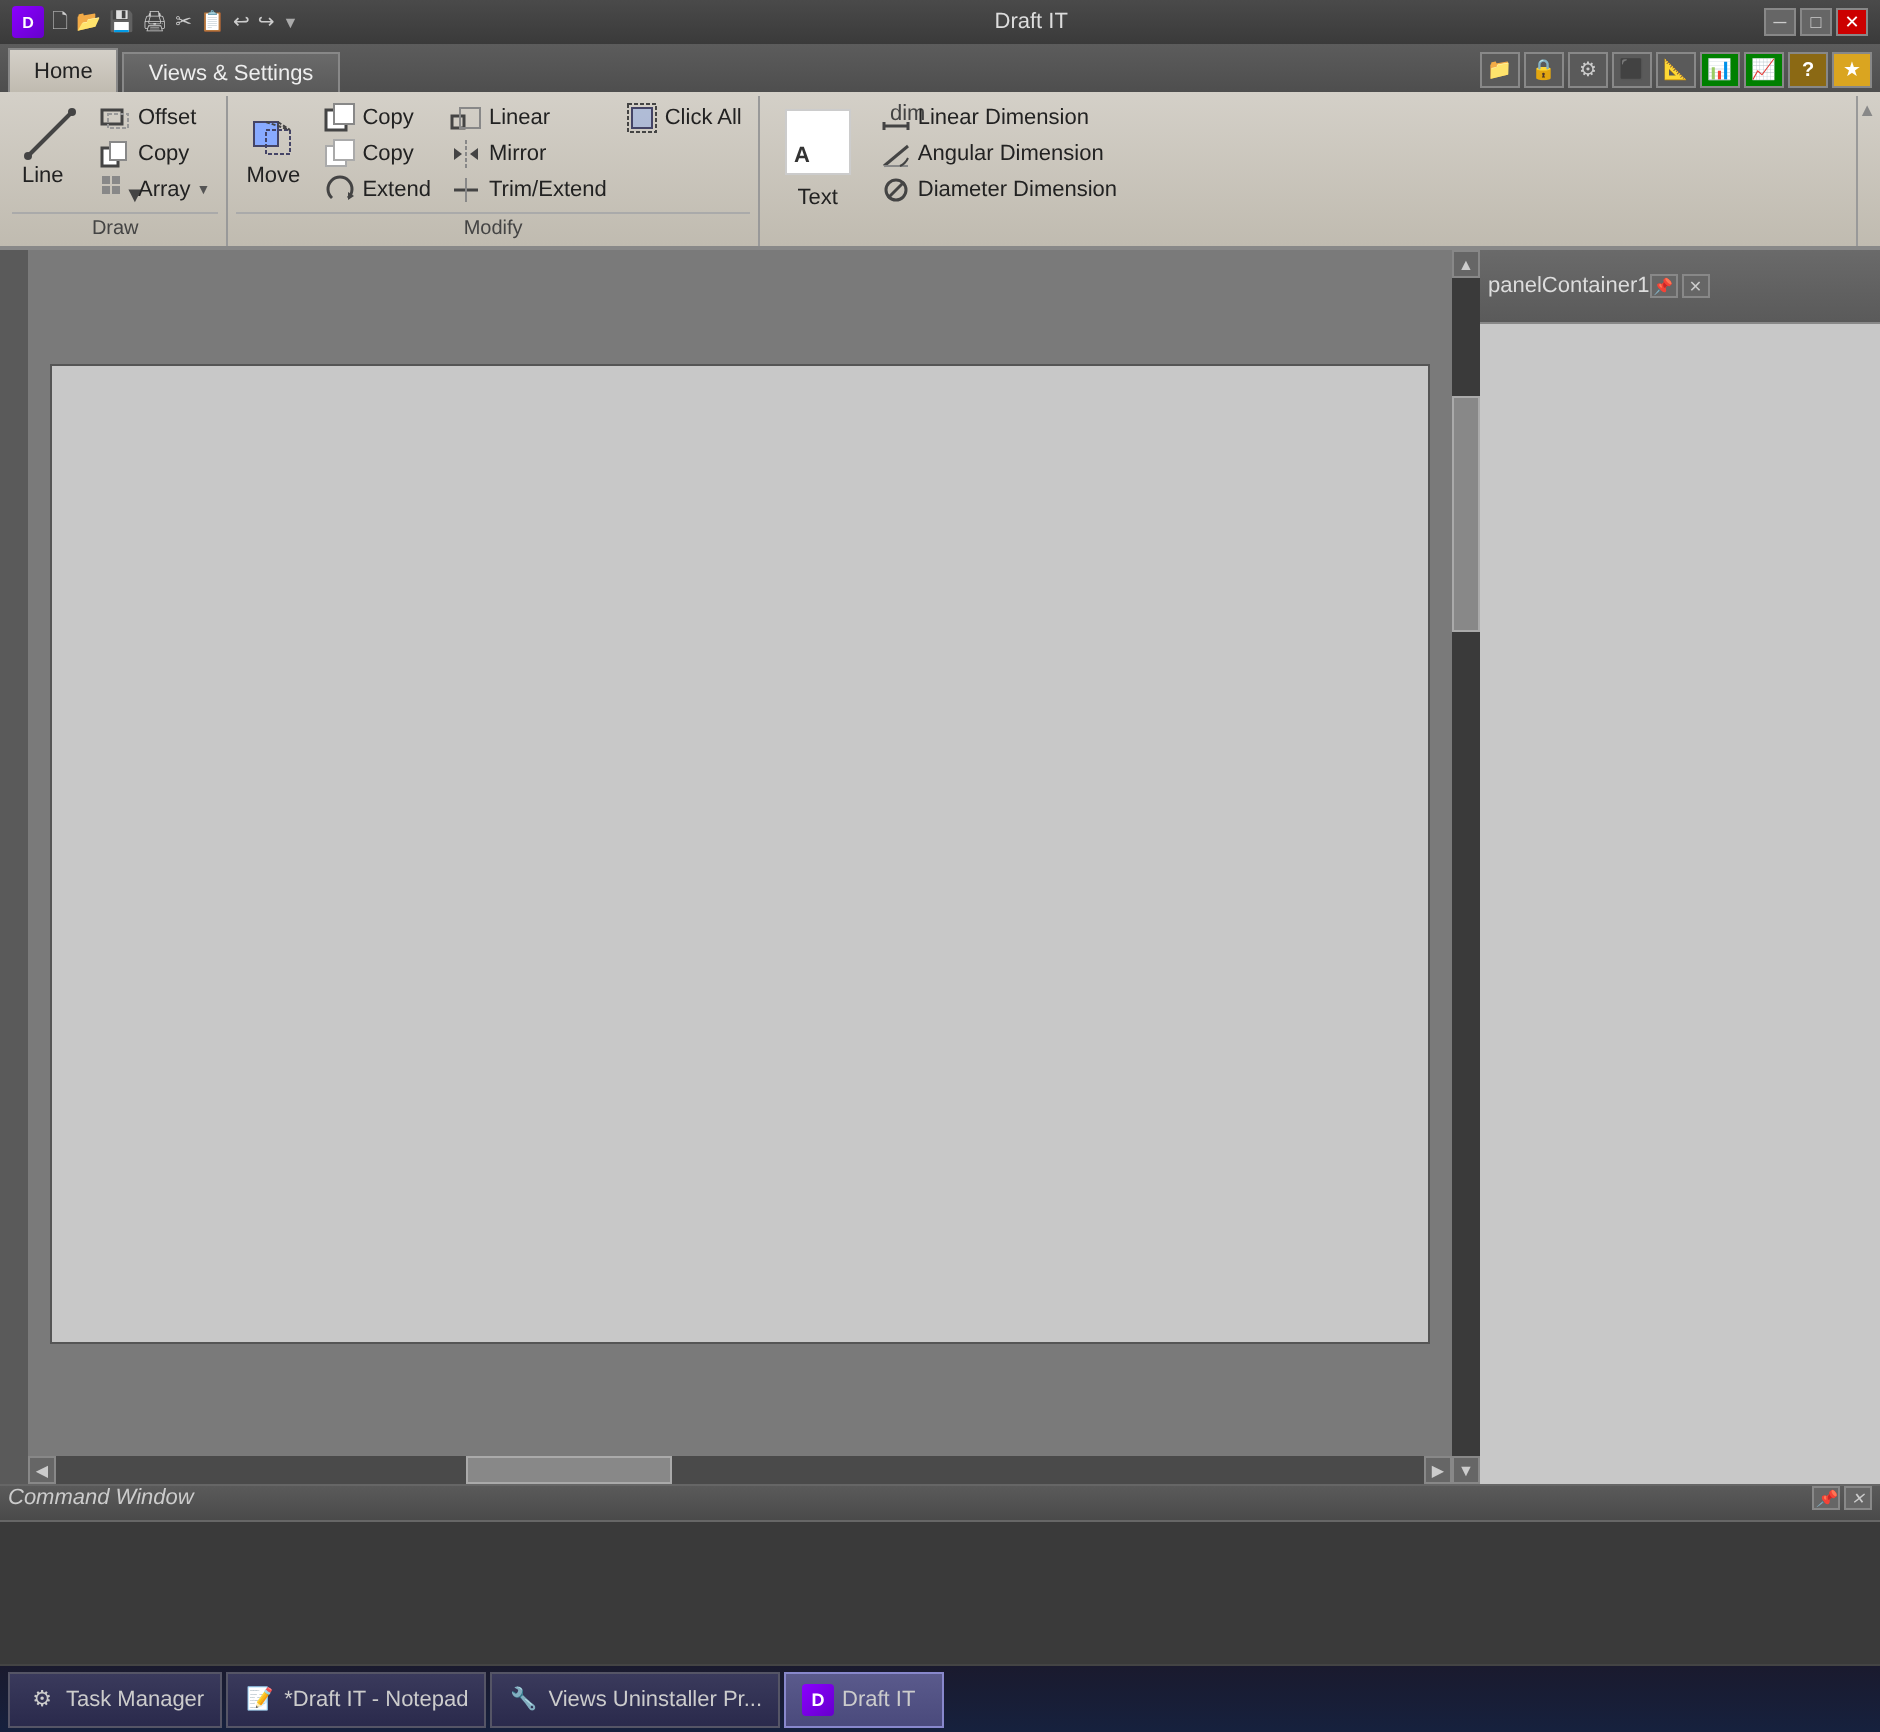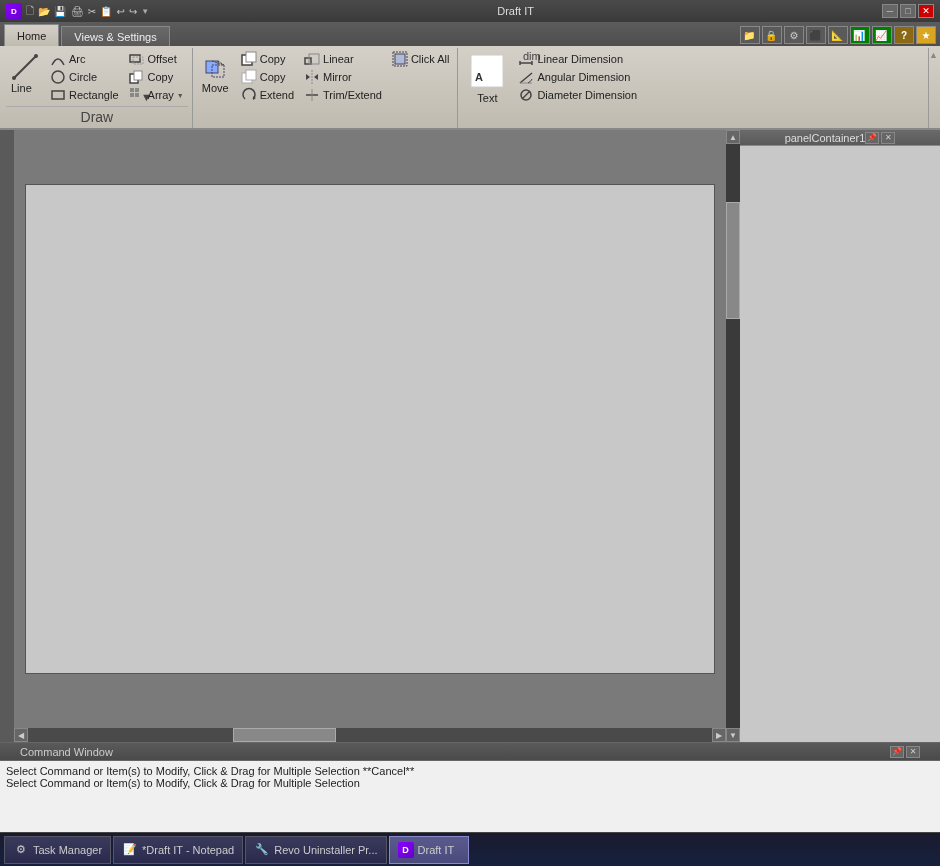--- a/index.html
+++ b/index.html
@@ -69,21 +69,21 @@
       flex-direction: column;
       border-right: 1px solid #999;
       padding: 2px 4px;
       min-width: fit-content;
     }
     .ribbon-group:last-child { border-right: none; }
     .ribbon-group-content { display: flex; align-items: flex-start; gap: 2px; flex: 1; }
     .ribbon-group-label {
       text-align: center;
       color: #444;
-      font-size: 14px;
+      font-size: 10px;
       padding: 2px 0 1px;
       border-top: 1px solid #aaa;
       margin-top: 2px;
     }
 
     .tool-btn {
       display: flex;
       flex-direction: column;
       padding: 2px 4px;
       cursor: pointer;
@@ -170,26 +170,26 @@
     #h-scroll-thumb { position: absolute; left: 30%; width: 15%; height: 100%; background: #888; border: 1px solid #aaa; cursor: pointer; }
 
     
     #right-panel {
       width: 200px;
       background: #5a5a5a;
       display: flex;
       flex-direction: column;
     }
     #panel-header {
-      height: 16px;
+      height: 37px;
       background: linear-gradient(to bottom, #6a6a6a, #5a5a5a);
       border-bottom: 1px solid #888;
       display: flex;
       align-items: center;
-      justify-content: center;
+      justify-content: flex-start;
       padding: 0 4px;
       color: #ddd;
       font-size: 10px;
     }
     #panel-header .panel-controls { display: flex; gap: 2px; }
     #panel-header .panel-ctrl-btn { width: 14px; height: 12px; background: #666; border: 1px solid #888; display: flex; align-items: center; justify-content: center; color: #ccc; font-size: 8px; cursor: pointer; }
     #panel-content { flex: 1; background: #c8c8c8; }
 
     
     #v-scrollbar {
@@ -211,26 +211,27 @@
       height: 90px;
       background: #3a3a3a;
       border-top: 1px solid #666;
       display: flex;
       flex-direction: column;
     }
     #cmd-header {
       height: 18px;
       background: linear-gradient(to bottom, #5a5a5a, #4a4a4a);
       display: flex;
-      align-items: center;
+      align-items: flex-start;
       justify-content: space-between;
-      padding: 0 20px;
+      padding: 0 4px;
       color: #ccc;
       font-size: 10px;
       border-bottom: 1px solid #666;
+      font-style: italic;
     }
     #cmd-controls { display: flex; gap: 2px; }
     .cmd-ctrl-btn { width: 14px; height: 12px; background: #666; border: 1px solid #888; display: flex; align-items: center; justify-content: center; color: #ccc; font-size: 8px; cursor: pointer; }
     #cmd-output {
       flex: 1;
       background: #f0f0f0;
       padding: 4px 6px;
       color: #222;
       font-size: 11px;
       overflow: hidden;
@@ -322,46 +323,20 @@
         <div class="icon-area">
           <svg width="28" height="28" viewBox="0 0 28 28">
             <line x1="3" y1="25" x2="25" y2="3" stroke="#444" stroke-width="2"></line>
             <circle cx="3" cy="25" r="2" fill="#444"></circle>
             <circle cx="25" cy="3" r="2" fill="#444"></circle>
           </svg>
         </div>
         <span>Line</span>
       </div>
 
-      <div class="small-tools-col">
-        <div class="tool-btn-small">
-          <div class="icon-sm">
-            <svg width="16" height="16" viewBox="0 0 16 16">
-              <path d="M2,14 Q8,2 14,14" fill="none" stroke="#444" stroke-width="1.5"></path>
-            </svg>
-          </div>
-          <span>Arc</span>
-        </div>
-        <div class="tool-btn-small">
-          <div class="icon-sm">
-            <svg width="16" height="16" viewBox="0 0 16 16">
-              <circle cx="8" cy="8" r="6" fill="none" stroke="#444" stroke-width="1.5"></circle>
-            </svg>
-          </div>
-          <span>Circle</span>
-        </div>
-        <div class="tool-btn-small">
-          <div class="icon-sm">
-            <svg width="16" height="16" viewBox="0 0 16 16">
-              <rect x="2" y="4" width="12" height="8" fill="none" stroke="#444" stroke-width="1.5"></rect>
-            </svg>
-          </div>
-          <span>Rectangle</span>
-        </div>
-      </div>
 
       <div class="small-tools-col">
         <div class="tool-btn-small">
           <div class="icon-sm">
             <svg width="16" height="16" viewBox="0 0 16 16">
               <rect x="1" y="4" width="10" height="7" fill="none" stroke="#444" stroke-width="1.5"></rect>
               <rect x="4" y="6" width="10" height="7" fill="none" stroke="#999" stroke-width="1" stroke-dasharray="2,1"></rect>
             </svg>
           </div>
           <span>Offset</span>
@@ -475,20 +450,21 @@
           <div class="icon-sm">
             <svg width="16" height="16" viewBox="0 0 16 16">
               <rect x="1" y="1" width="14" height="14" fill="none" stroke="#444" stroke-width="1" stroke-dasharray="2,1"></rect>
               <rect x="3" y="3" width="10" height="10" fill="rgba(100,150,255,0.3)" stroke="#446" stroke-width="1"></rect>
             </svg>
           </div>
           <span>Click All</span>
         </div>
       </div>
     </div>
+    <div class="ribbon-group-label">Modify</div>
   </div>
 
   <div class="ribbon-group" style="flex:1;">
     <div class="ribbon-group-content">
 
       <div class="text-tool-btn">
         <div class="icon-area">
           <svg width="36" height="36" viewBox="0 0 36 36">
             <rect x="2" y="2" width="32" height="32" fill="white" stroke="#ccc" stroke-width="1"></rect>
             <text x="6" y="28" font-size="26" font-weight="bold" fill="#333" font-family="serif">A</text>
@@ -577,36 +553,32 @@
 </div>
 
 <div id="command-window">
   <div id="cmd-header">
     <span>Command Window</span>
     <div id="cmd-controls">
       <div class="cmd-ctrl-btn">📌</div>
       <div class="cmd-ctrl-btn">✕</div>
     </div>
   </div>
-  <div id="cmd-output">
-    <div>Select Command or Item(s) to Modify, Click &amp; Drag for Multiple Selection  **Cancel**</div>
-    <div>Select Command or Item(s) to Modify, Click &amp; Drag for Multiple Selection</div>
-  </div>
 </div>
 
 <div id="taskbar">
   <div class="taskbar-item">
     <div class="taskbar-icon">⚙</div>
     <span>Task Manager</span>
   </div>
   <div class="taskbar-item">
     <div class="taskbar-icon">📝</div>
     <span>*Draft IT - Notepad</span>
   </div>
   <div class="taskbar-item">
     <div class="taskbar-icon">🔧</div>
-    <span>Revo Uninstaller Pr...</span>
+    <span>Views Uninstaller Pr...</span>
   </div>
   <div class="taskbar-item active">
     <div class="taskbar-icon" style="background:linear-gradient(135deg,#8B00FF,#6600CC);color:white;border-radius:2px;font-size:9px;font-weight:bold;">D</div>
     <span>Draft IT</span>
   </div>
 </div>
 
 </body></html>

